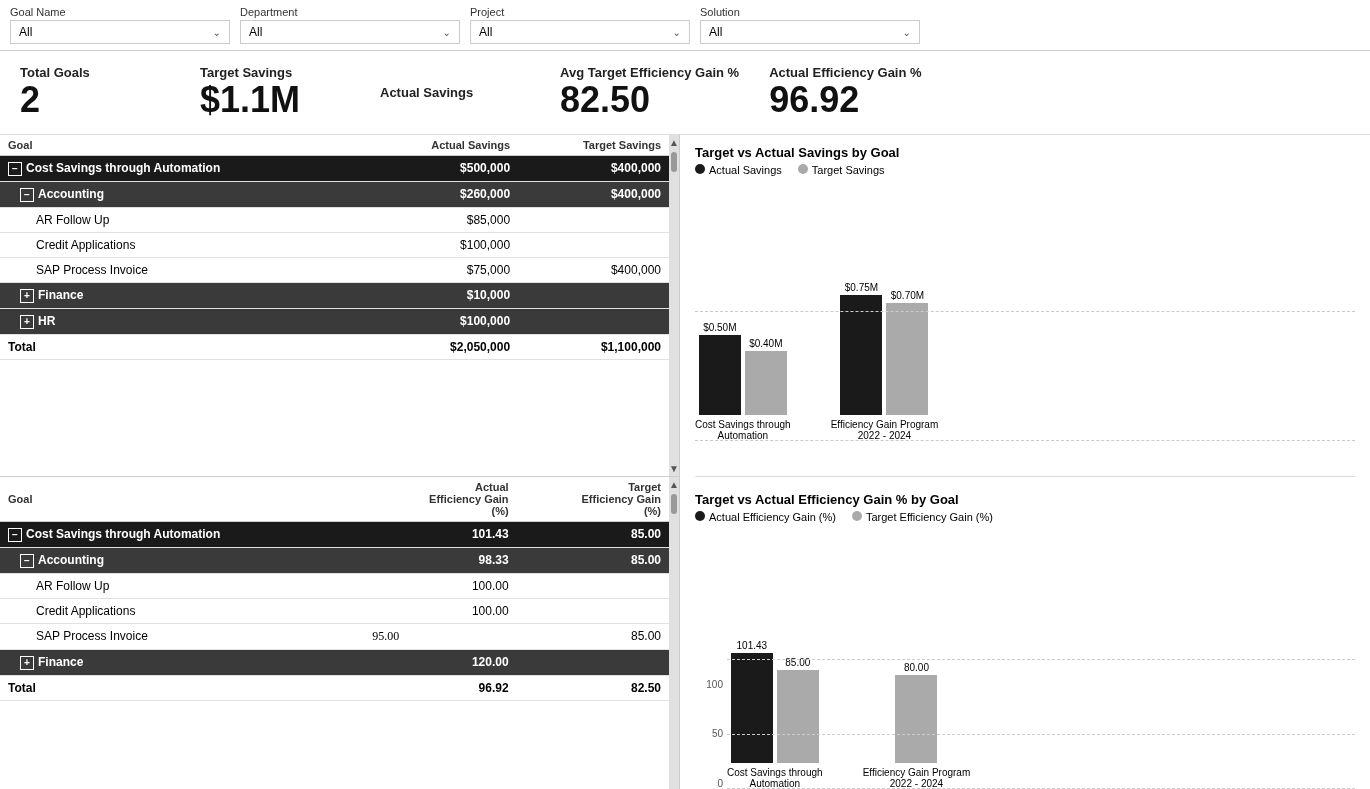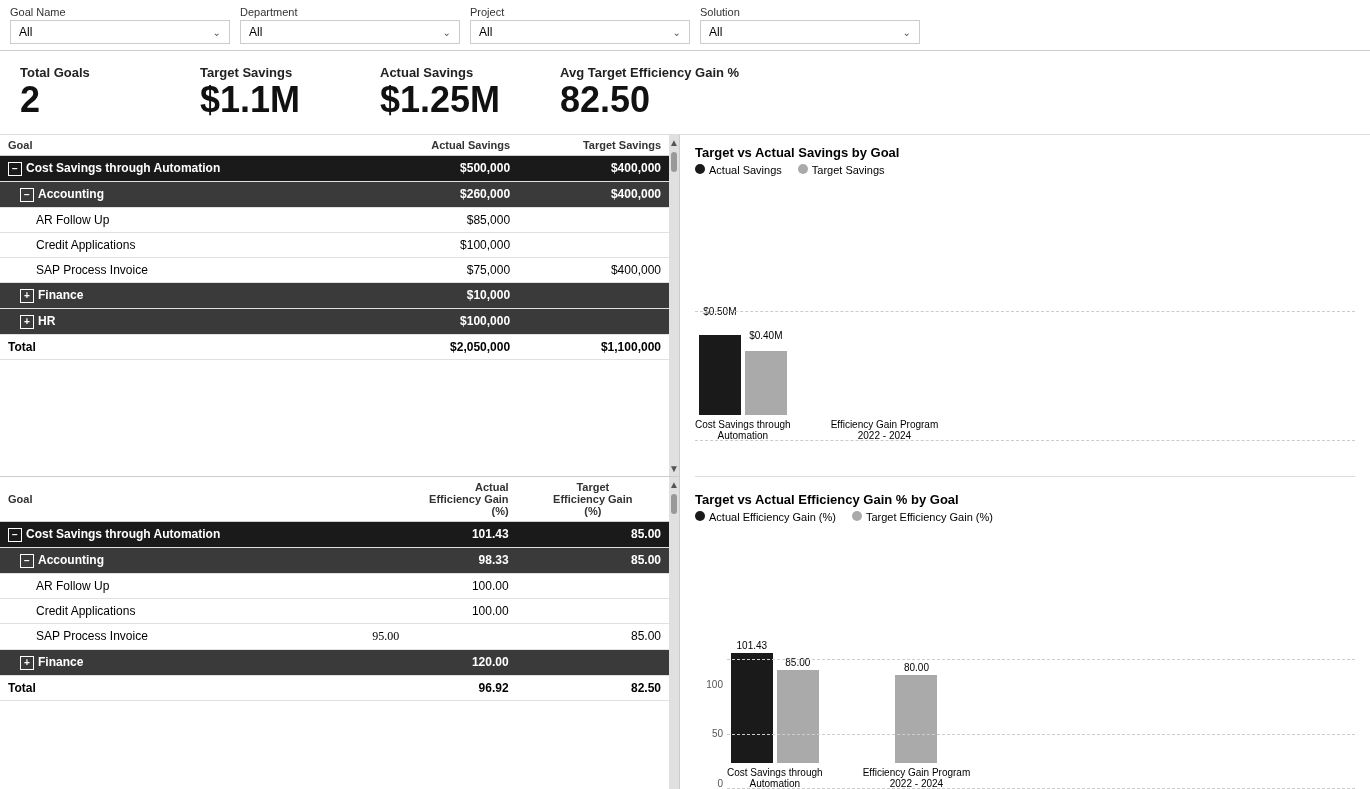--- a/index.html
+++ b/index.html
@@ -88,25 +88,28 @@
   <div class="kpi-item">
     <div class="kpi-label">Total Goals</div>
     <div class="kpi-value">2</div>
   </div>
   <div class="kpi-item">
     <div class="kpi-label">Target Savings</div>
     <div class="kpi-value">$1.1M</div>
   </div>
   <div class="kpi-item">
     <div class="kpi-label">Actual Savings</div>
-    <div class="kpi-value">$1.25M</div>
   </div>
   <div class="kpi-item">
     <div class="kpi-label">Avg Target Efficiency Gain %</div>
     <div class="kpi-value">82.50</div>
+  </div>
+  <div class="kpi-item">
+    <div class="kpi-label">Actual Efficiency Gain %</div>
+    <div class="kpi-value">96.92</div>
   </div>
 </div>
 
 <div class="main-content">
 
   <div class="left-panel">
 
     <div class="table-section" style="flex: 1.1;">
       <div style="display:flex; flex:1; overflow:hidden;">
         <div style="flex:1; overflow-y:auto;">
@@ -171,21 +174,21 @@
     </div>
 
     <div class="table-section" style="flex: 1.1;">
       <div style="display:flex; flex:1; overflow:hidden;">
         <div style="flex:1; overflow-y:auto;">
           <table>
             <thead>
               <tr>
                 <th>Goal</th>
                 <th class="right" style="max-width:100px;">Actual<br>Efficiency Gain<br>(%)</th>
-                <th class="right" style="max-width:100px;text-align:center;">Target<br>Efficiency Gain<br>(%)</th>
+                <th class="right" style="max-width:100px;">Target<br>Efficiency Gain<br>(%)</th>
               </tr>
             </thead>
             <tbody id="efficiency-tbody">
             <tr>
     <td style="background:#1a1a1a;color:#fff;font-weight:700;padding-left:8px;padding-top:5px;padding-bottom:5px;"><span style="display:inline-block;width:14px;height:14px;border:1px solid #fff;text-align:center;line-height:12px;font-size:10px;margin-right:4px;">−</span>Cost Savings through Automation</td>
     <td style="background:#1a1a1a;color:#fff;font-weight:700;text-align:right;padding-top:5px;padding-bottom:5px;">101.43</td>
     <td style="background:#1a1a1a;color:#fff;font-weight:700;text-align:right;padding-top:5px;padding-bottom:5px;">85.00</td>
   </tr>
                 <tr>
     <td style="background:#3a3a3a;color:#fff;font-weight:600;padding-left:20px;padding-top:5px;padding-bottom:5px;"><span style="display:inline-block;width:14px;height:14px;border:1px solid #fff;text-align:center;line-height:12px;font-size:10px;margin-right:4px;">−</span>Accounting</td>
@@ -240,32 +243,42 @@
       </div>
       <div style="display:flex; flex:1; align-items:flex-end; gap:4px;">
         <div style="flex:1; display:flex; align-items:flex-end; gap:40px; height:150px; position:relative; padding-bottom:20px;">
 
           <div style="position:absolute; top:0; left:0; right:0; border-top:1px dashed #ccc;"></div>
           <div style="position:absolute; bottom:20px; left:0; right:0; border-top:1px dashed #ccc;"></div>
 
           <div style="display:flex; flex-direction:column; align-items:center;">
             <div style="display:flex; gap:4px; align-items:flex-end;">
               <div style="display:flex; flex-direction:column; align-items:center;">
-                <span style="font-size:10px; margin-bottom:18px;">$0.50M</span>
+                <span style="font-size:10px; margin-bottom:2px;">$0.50M</span>
                 <div style="width:42px; height:80px; background:#1a1a1a;"></div>
               </div>
               <div style="display:flex; flex-direction:column; align-items:center;">
-                <span style="font-size:10px; margin-bottom:10px;">$0.40M</span>
+                <span style="font-size:10px; margin-bottom:2px;">$0.40M</span>
                 <div style="width:42px; height:64px; background:#aaa;"></div>
               </div>
             </div>
             <div style="font-size:10px; text-align:center; margin-top:4px; max-width:120px;">Cost Savings through<br>Automation</div>
           </div>
 
           <div style="display:flex; flex-direction:column; align-items:center;">
+            <div style="display:flex; gap:4px; align-items:flex-end;">
+              <div style="display:flex; flex-direction:column; align-items:center;">
+                <span style="font-size:10px; margin-bottom:2px;">$0.75M</span>
+                <div style="width:42px; height:120px; background:#1a1a1a;"></div>
+              </div>
+              <div style="display:flex; flex-direction:column; align-items:center;">
+                <span style="font-size:10px; margin-bottom:2px;">$0.70M</span>
+                <div style="width:42px; height:112px; background:#aaa;"></div>
+              </div>
+            </div>
             <div style="font-size:10px; text-align:center; margin-top:4px; max-width:130px;">Efficiency Gain Program<br>2022 - 2024</div>
           </div>
         </div>
       </div>
     </div>
 
     <div class="divider-h"></div>
 
     <div class="chart-section">
       <div class="chart-title">Target vs Actual Efficiency Gain % by Goal</div>

